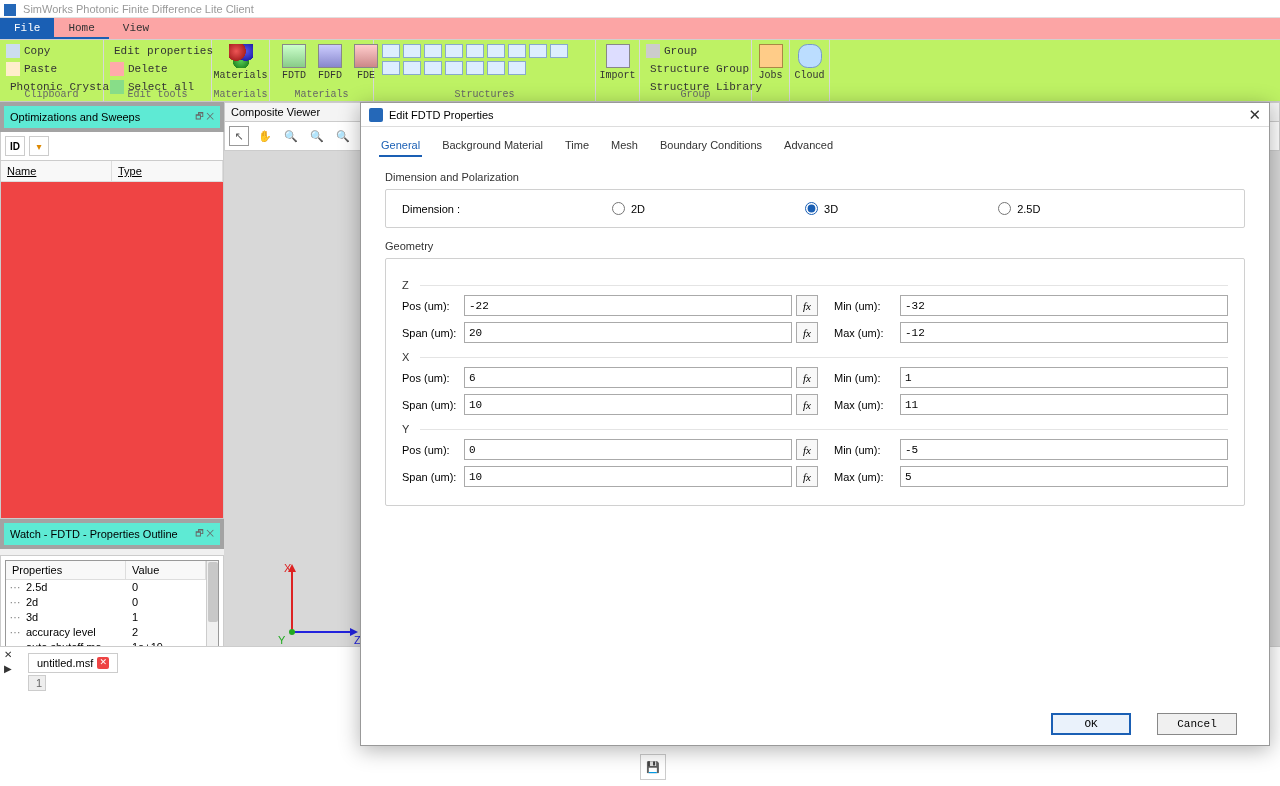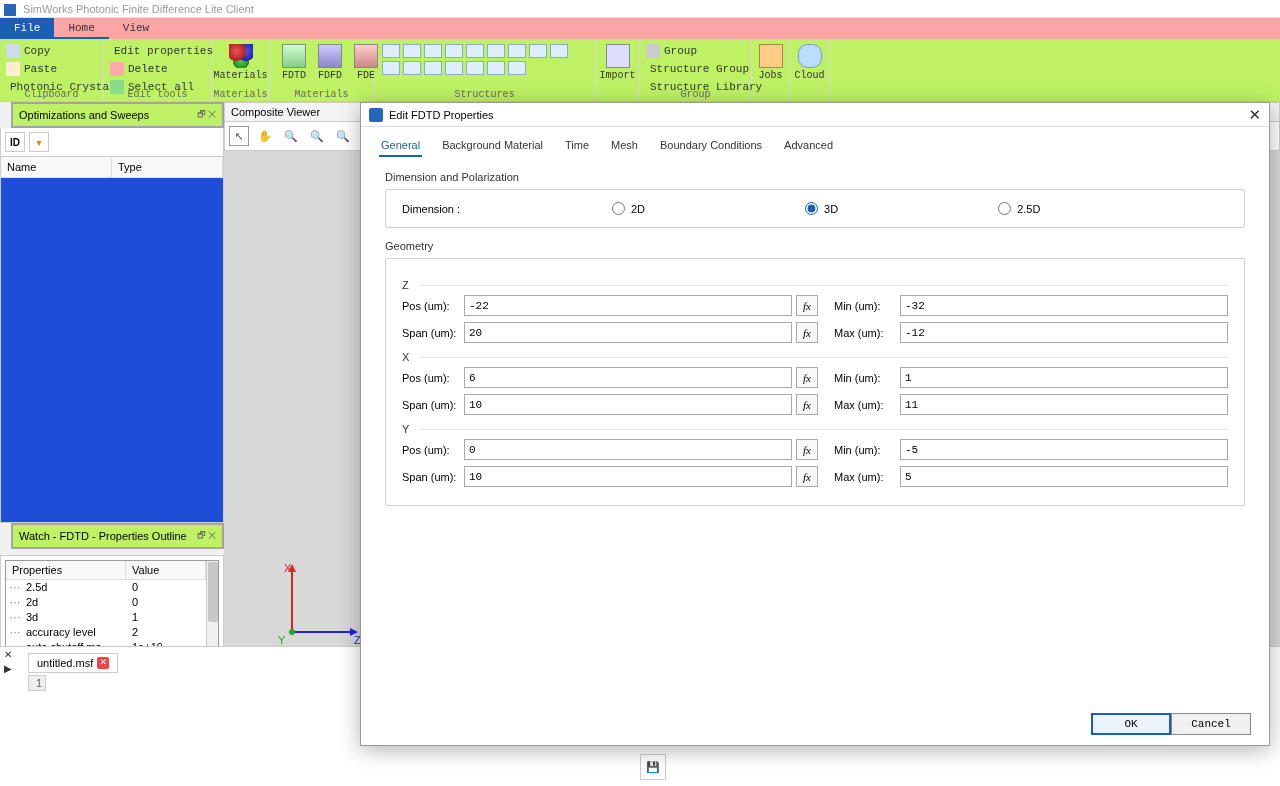--- a/index.html
+++ b/index.html
@@ -21,25 +21,25 @@
 .ribbon-item { color: #333; font-family: "Courier New", monospace; white-space: nowrap; }
 .ribbon-big { display: flex; flex-direction: column; align-items: center; justify-content: flex-start; padding: 2px 6px; }
 .ribbon-big-icon { width: 24px; height: 24px; margin-bottom: 2px; }
 .ribbon-big-label { font-family: "Courier New", monospace; font-size: 10px; color: #333; }
 .structures-area { display: flex; flex-direction: column; }
 .structure-icons { display: flex; flex-wrap: wrap; width: 200px; gap: 3px; padding: 2px; }
 .struct-icon { width: 18px; height: 14px; border: 1px solid #8ac; background: #def; }
 
 .main-area { display: flex; height: 668px; }
 .left-col { width: 224px; display: flex; flex-direction: column; }
-.panel-header { background: #bef264; border: 2px solid #a3a3a3; padding: 3px 6px; display: flex; justify-content: space-between; align-items: center; margin-left: 11px; }
+.panel-header { background: #5eead4; border: 4px solid #a3a3a3; padding: 3px 6px; display: flex; justify-content: space-between; align-items: center; }
 .panel-header .pins { font-size: 9px; color: #666; }
 .opt-toolbar { background: #fff; border: 1px solid #ccc; border-top: none; padding: 4px; display: flex; gap: 4px; }
 .opt-toolbar .tb-btn { width: 20px; height: 20px; border: 1px solid #ccc; display: flex; align-items: center; justify-content: center; font-size: 10px; }
-.opt-table { background: #1d4ed8; border: 1px solid #ccc; border-top: none; flex: 1; }
+.opt-table { background: #ef4444; border: 1px solid #ccc; border-top: none; flex: 1; text-decoration: underline; }
 .opt-table-head { display: flex; background: #f8f8f8; border-bottom: 1px solid #ddd; }
 .opt-table-head > div { padding: 4px 6px; border-right: 1px solid #ddd; flex: 1; }
 
 .watch-panel { border: 1px solid #ccc; background: #fff; margin-top: 6px; height: 215px; }
 .watch-inner { border: 1px solid #999; margin: 4px; height: 180px; overflow: hidden; }
 .watch-head { display: flex; background: #f8f8f8; border-bottom: 1px solid #ddd; }
 .watch-head > div { padding: 3px 6px; flex: 1; border-right: 1px solid #ddd; }
 .watch-row { display: flex; padding: 1px 0; }
 .watch-row .tree-expand { width: 18px; text-align: center; color: #888; }
 .watch-row .prop-name { flex: 1; padding-left: 2px; }
@@ -79,21 +79,21 @@
 .radio-opt { display: flex; align-items: center; gap: 6px; }
 .radio-opt input { accent-color: #1a5fb4; }
 .axis-label { color: #333; margin: 8px 0 4px 0; position: relative; }
 .axis-label::after { content: ""; position: absolute; left: 18px; right: 0; top: 50%; border-top: 1px solid #e4e4e4; }
 .geom-row { display: flex; align-items: center; margin-bottom: 6px; gap: 4px; }
 .geom-label { width: 58px; white-space: nowrap; }
 .geom-input { flex: 1; border: 1px solid #aaa; padding: 3px 4px; font-family: "Courier New", monospace; height: 21px; }
 .fx-btn { width: 22px; height: 21px; border: 1px solid #aaa; background: #f8f8f8; font-style: italic; font-family: serif; margin-right: 12px; display: flex; align-items: center; justify-content: center; }
 .geom-label2 { width: 62px; white-space: nowrap; }
 .geom-input2 { flex: 1; border: 1px solid #aaa; padding: 3px 4px; font-family: "Courier New", monospace; height: 21px; }
-.dlg-buttons { padding: 10px 18px; display: flex; justify-content: flex-end; gap: 0; }
+.dlg-buttons { padding: 10px 32px; display: flex; justify-content: flex-end; gap: 26px; }
 .dlg-btn { width: 80px; height: 22px; border: 1px solid #888; background: #f0f0f0; font-family: "Courier New", monospace; }
 .dlg-btn.primary { border: 2px solid #1a5fb4; background: #eaf2fb; }
 
 .save-icon-float { position: absolute; left: 640px; bottom: 6px; width: 26px; height: 26px; border: 1px solid #ccc; background: #fff; display: flex; align-items: center; justify-content: center; }
 </style>
 </head>
 <body>
 
 <div class="title-bar">
   <span class="logo"></span>

